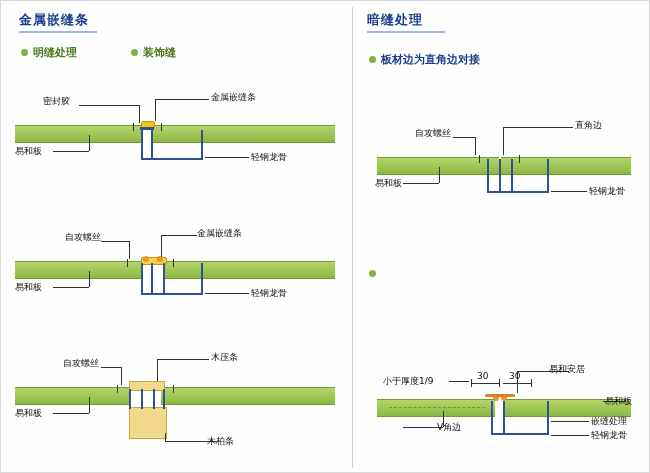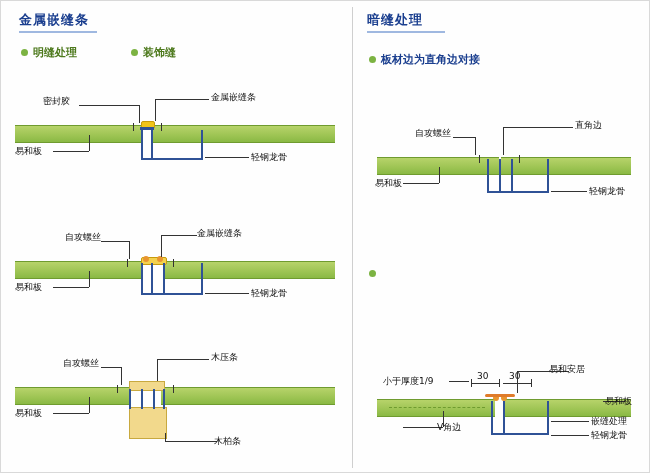--- a/index.html
+++ b/index.html
@@ -172,21 +172,21 @@
       <div class="hline" style="left:156px;top:10px;width:52px;background:#333;"></div>
       <div class="vline" style="left:156px;top:10px;height:22px;background:#333;"></div>
       <div class="hline" style="left:52px;top:64px;width:36px;background:#333;"></div>
       <div class="vline" style="left:88px;top:48px;height:16px;background:#333;"></div>
       <div class="hline" style="left:164px;top:92px;width:52px;background:#333;"></div>
       <div class="vline" style="left:164px;top:84px;height:8px;background:#333;"></div>
 
       <div class="cap" style="left:62px;top:8px;">自攻螺丝</div>
       <div class="cap" style="left:210px;top:2px;">木压条</div>
       <div class="cap" style="left:14px;top:58px;">易和板</div>
-      <div class="cap" style="left:213px;top:86px;text-align:right;">木柏条</div>
+      <div class="cap" style="left:206px;top:86px;text-align:right;">木柏条</div>
     </div>
   </div>
 
   <div class="col colR">
 
     <h2 class="sec" style="left:14px;top:10px;">暗缝处理</h2>
     <div class="secline" style="left:14px;top:30px;width:78px;"></div>
 
     <div class="bullet" style="left:16px;top:55px;"></div>
     <div class="lbl-blue" style="left:28px;top:51px;">板材边为直角边对接</div>

